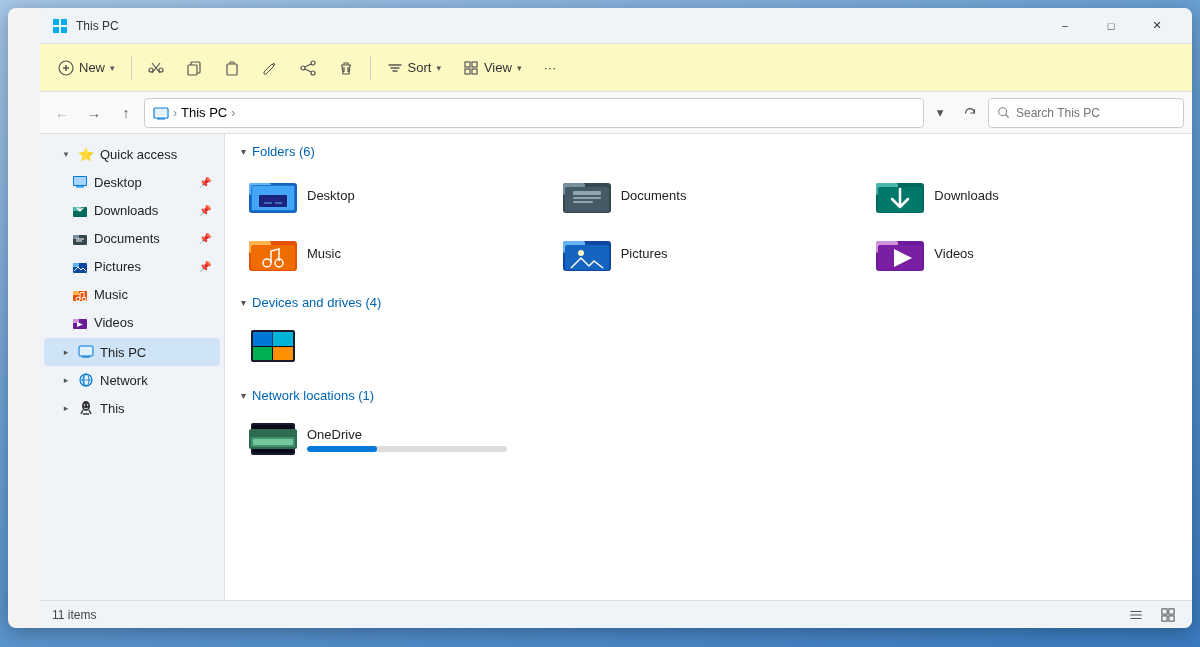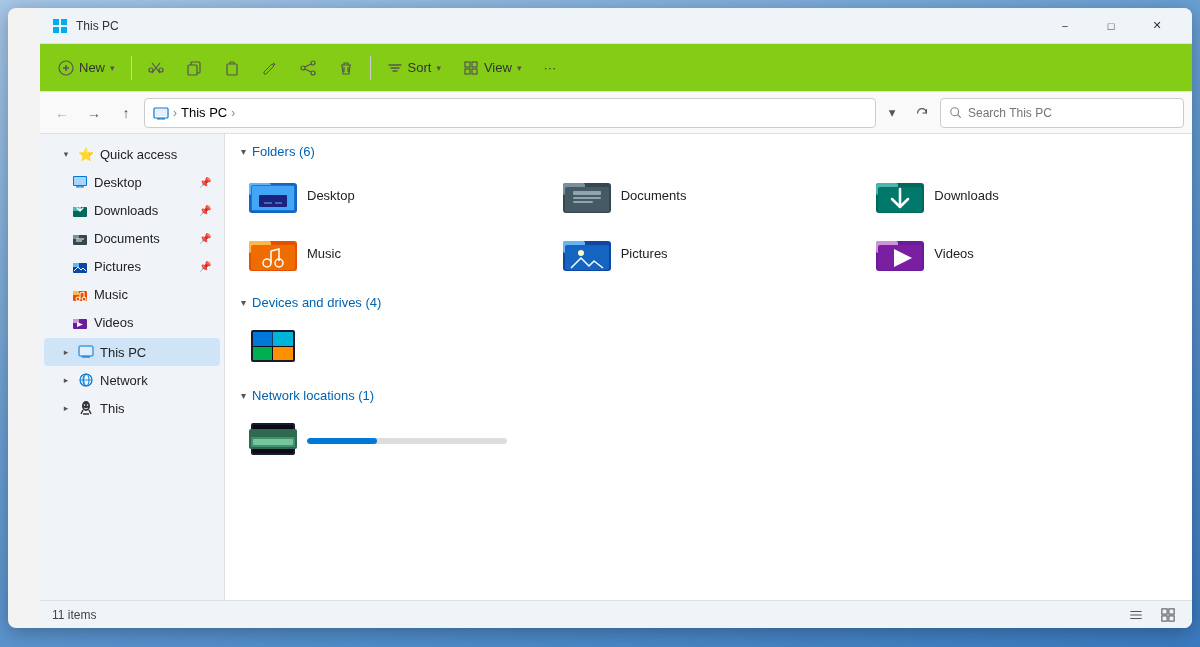--- a/index.html
+++ b/index.html
@@ -59,21 +59,21 @@
       cursor: pointer;
       display: flex;
       align-items: center;
       justify-content: center;
       font-size: 11px;
       color: #333;
       border-radius: 4px;
     }
     
     .toolbar {
-      background: #84cc16;
+      background: #fef9c3;
       height: 48px;
       display: flex;
       align-items: center;
       padding: 0 8px;
       gap: 2px;
       border-bottom: 1px solid #e0e0e0;
       flex-shrink: 0;
     }
     .toolbar-btn {
       height: 36px;
@@ -152,21 +152,21 @@
       border: none;
       background: transparent;
       cursor: pointer;
       display: flex;
       align-items: center;
       justify-content: center;
       border-radius: 4px;
       color: #555;
     }
     .search-box {
-      width: 244px;
+      width: 196px;
       height: 30px;
       background: white;
       border: 1px solid #ccc;
       border-radius: 4px;
       display: flex;
       align-items: center;
       padding: 0 8px;
       gap: 5px;
     }
     .search-box input {
@@ -727,20 +727,21 @@
           <div class="network-icon">
             <svg viewBox="0 0 48 40" width="48" height="40">
               <rect x="2" y="4" width="44" height="32" rx="2" fill="#1a1a2e"></rect>
               <rect x="4" y="6" width="40" height="28" fill="#0a0a1a"></rect>
               <rect x="0" y="10" width="48" height="20" rx="2" fill="#2d6a4f"></rect>
               <rect x="2" y="18" width="44" height="10" rx="1" fill="#40916c"></rect>
               <rect x="4" y="20" width="40" height="6" rx="1" fill="#74c69d"></rect>
             </svg>
           </div>
           <div class="network-info">
+            <div class="network-name">OneDrive</div>
             <div class="network-bar-outer">
               <div class="network-bar-inner" style="width: 35%"></div>
             </div>
           </div>
         </div>
       </div>
     </div>
   </div>
 
   <div class="status-bar">

